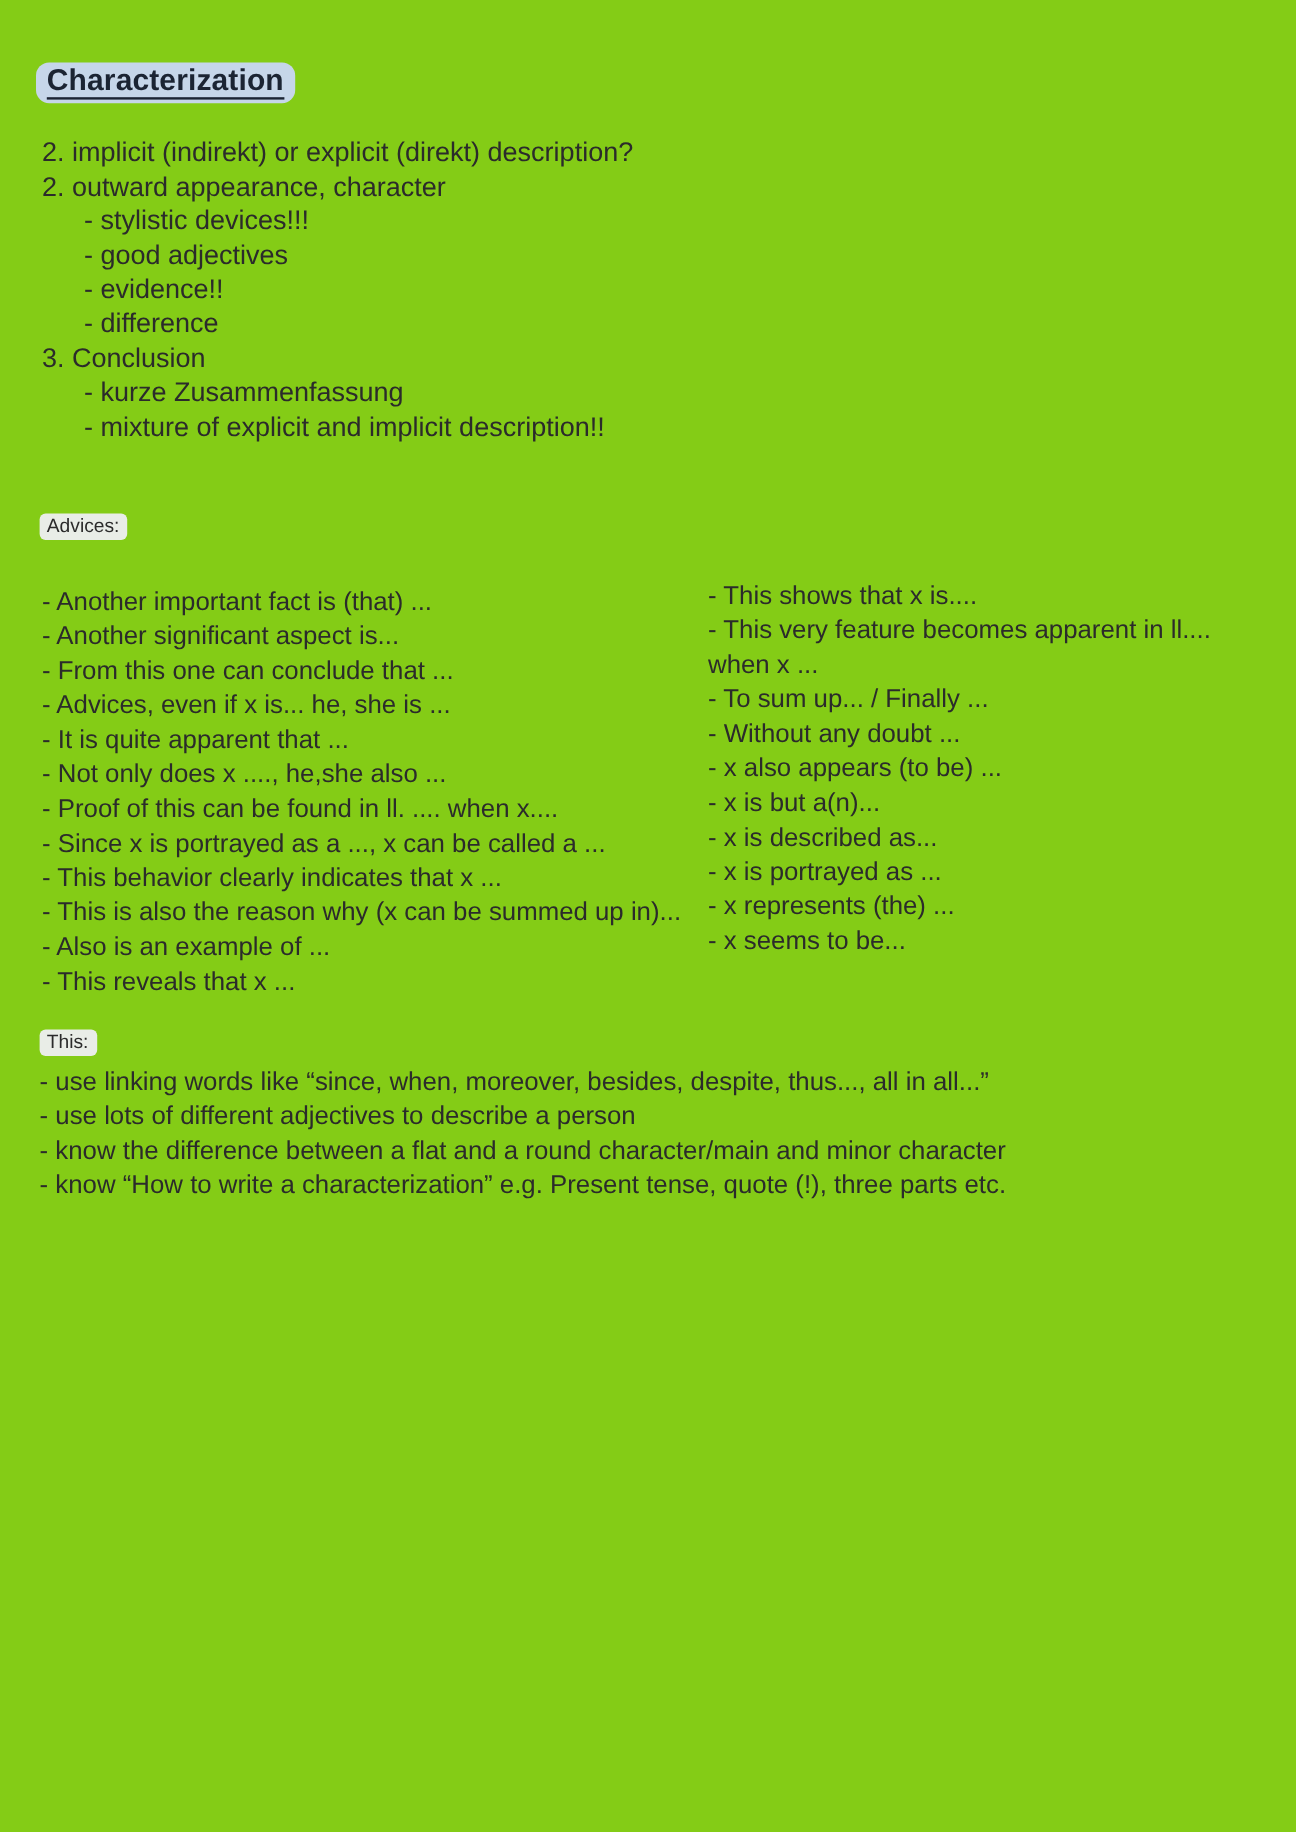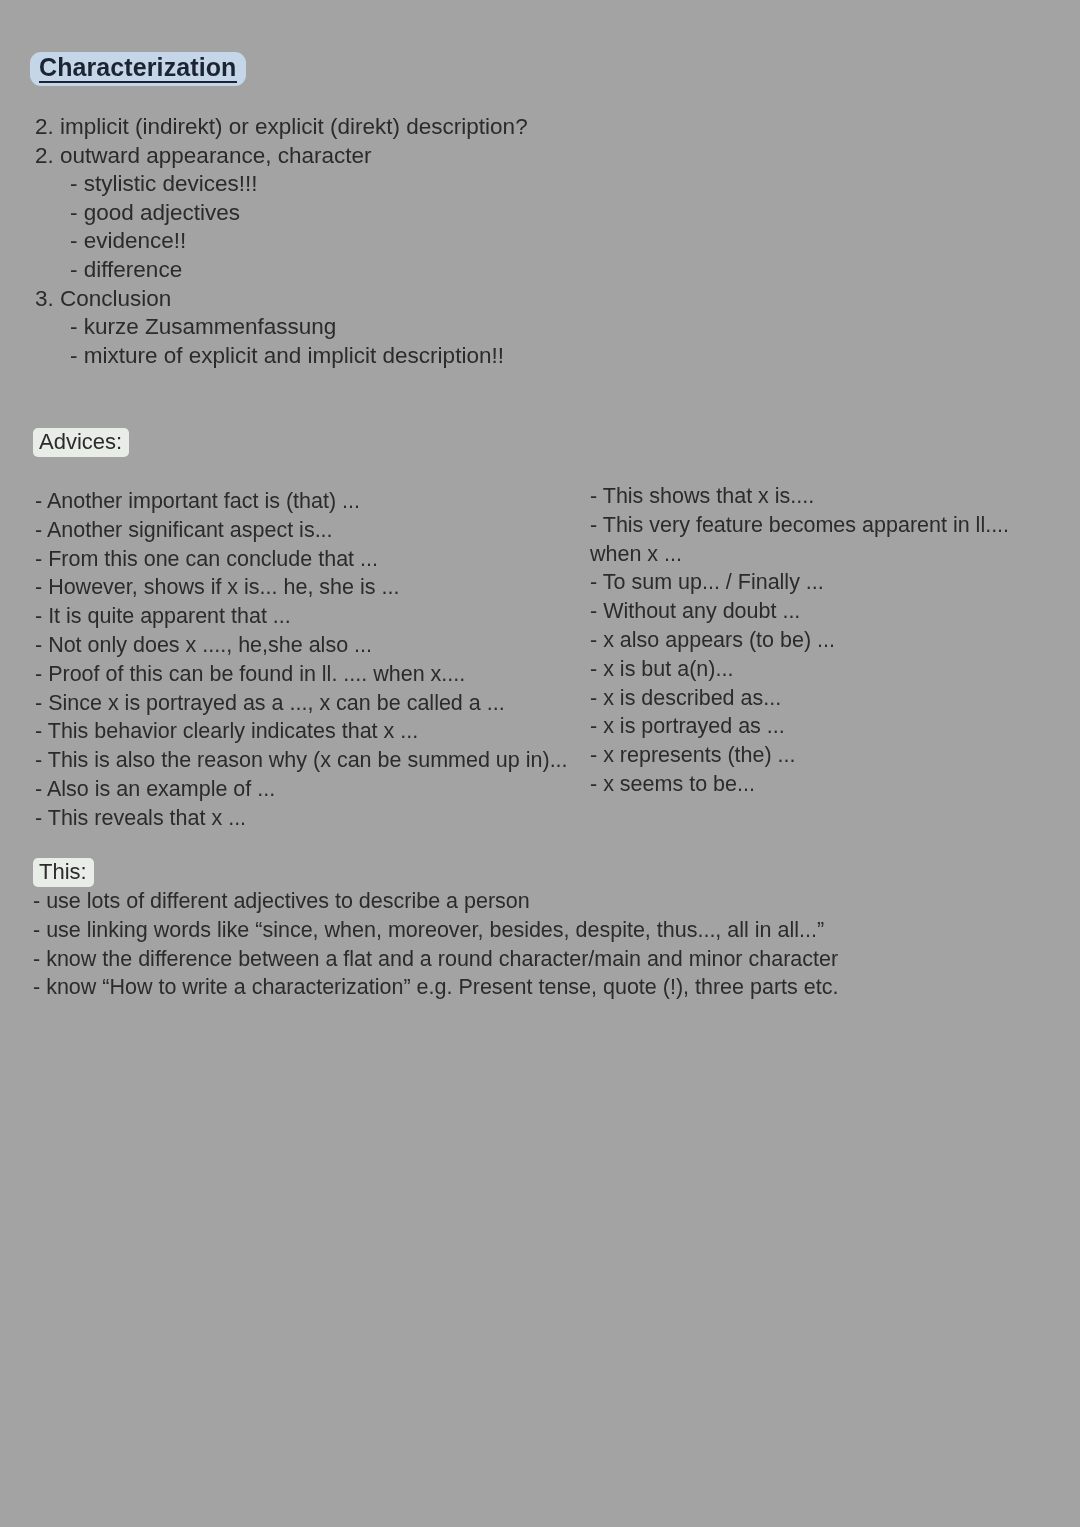--- a/index.html
+++ b/index.html
@@ -15,21 +15,21 @@
     position: relative;
     overflow: hidden;
   }
 
   .page {
     position: absolute;
     left: 0;
     top: 0;
     width: 1080px;
     height: 1527px;
-    background: #a3a3a3;
+    background: #84cc16;
   }
 
   
   .title-row {
     position: absolute;
     left: 30px;
     top: 52px;
   }
   .title-hl {
     display: inline-block;
@@ -69,21 +69,21 @@
   .advices-head {
     position: absolute;
     left: 33px;
     top: 428px;
   }
   .pale-hl {
     display: inline-block;
     background: #e9ede7;
     border-radius: 5px;
     padding: 1px 7px 2px 6px;
-    font-size: 22px;
+    font-size: 16px;
     line-height: 1.2;
     color: #2b2b2b;
   }
 
   
   .adv-col-left {
     position: absolute;
     left: 35px;
     top: 487px;
     width: 540px;
@@ -142,21 +142,21 @@
   </div>
 
   <div class="advices-head">
     <span class="pale-hl">Advices:</span>
   </div>
 
   <div class="adv-col-left">
     <div class="adv-line">- Another important fact is (that) ...</div>
     <div class="adv-line">- Another significant aspect is...</div>
     <div class="adv-line">- From this one can conclude that ...</div>
-    <div class="adv-line">- However, shows if x is... he, she is ...</div>
+    <div class="adv-line">- Advices, even if x is... he, she is ...</div>
     <div class="adv-line">- It is quite apparent that ...</div>
     <div class="adv-line">- Not only does x ...., he,she also ...</div>
     <div class="adv-line">- Proof of this can be found in ll. .... when x....</div>
     <div class="adv-line">- Since x is portrayed as a ..., x can be called a ...</div>
     <div class="adv-line">- This behavior clearly indicates that x ...</div>
     <div class="adv-line">- This is also the reason why (x can be summed up in)...</div>
     <div class="adv-line">- Also is an example of ...</div>
     <div class="adv-line">- This reveals that x ...</div>
   </div>
 
@@ -172,19 +172,19 @@
     <div class="adv-line">- x is portrayed as ...</div>
     <div class="adv-line">- x represents (the) ...</div>
     <div class="adv-line">- x seems to be...</div>
   </div>
 
   <div class="also-head">
     <span class="pale-hl">This:</span>
   </div>
 
   <div class="also-list">
+    <div class="also-line">- use linking words like “since, when, moreover, besides, despite, thus..., all in all...”</div>
     <div class="also-line">- use lots of different adjectives to describe a person</div>
-    <div class="also-line">- use linking words like “since, when, moreover, besides, despite, thus..., all in all...”</div>
     <div class="also-line">- know the difference between a flat and a round character/main and minor character</div>
     <div class="also-line">- know “How to write a characterization” e.g. Present tense, quote (!), three parts etc.</div>
   </div>
 
 </div>
 
 </body></html>

